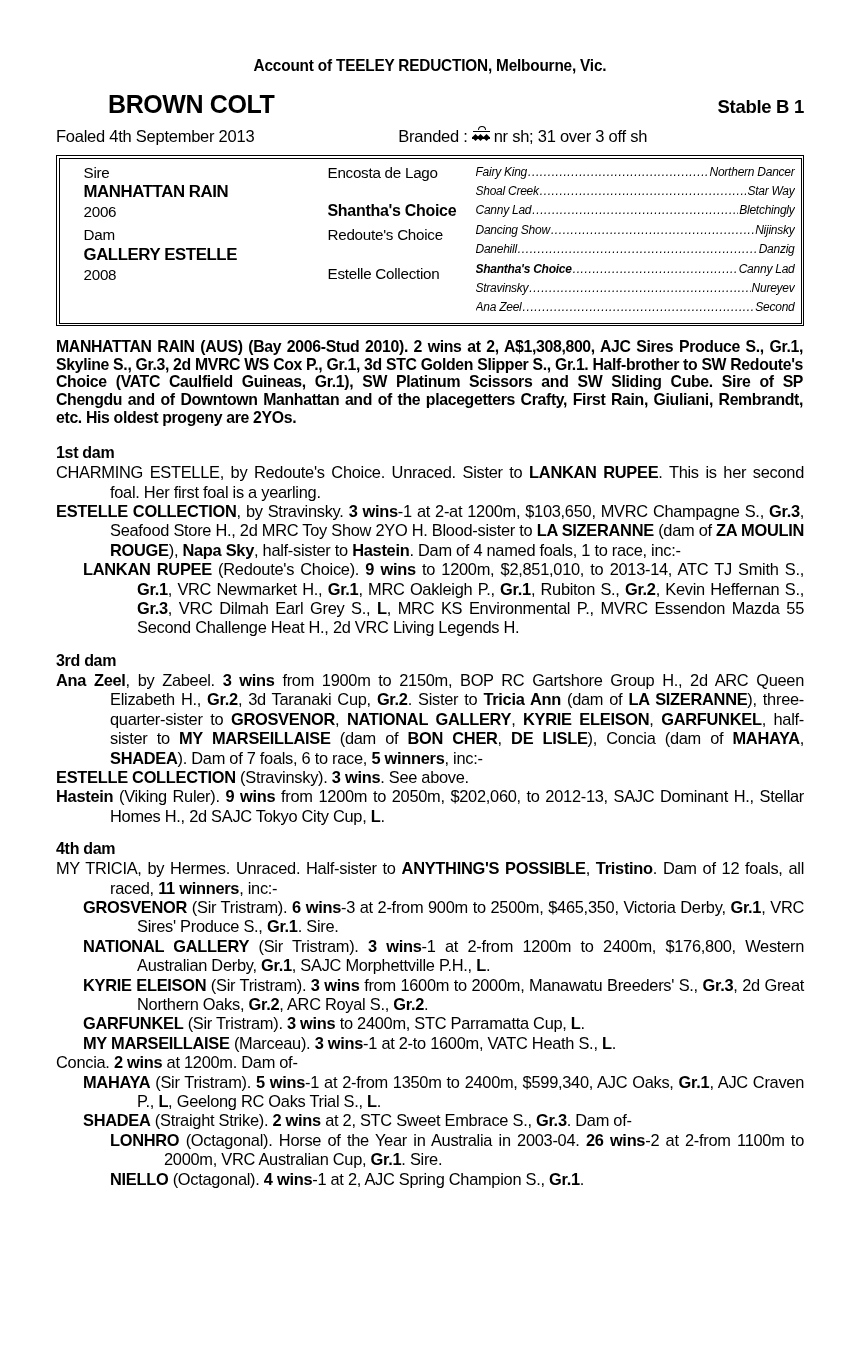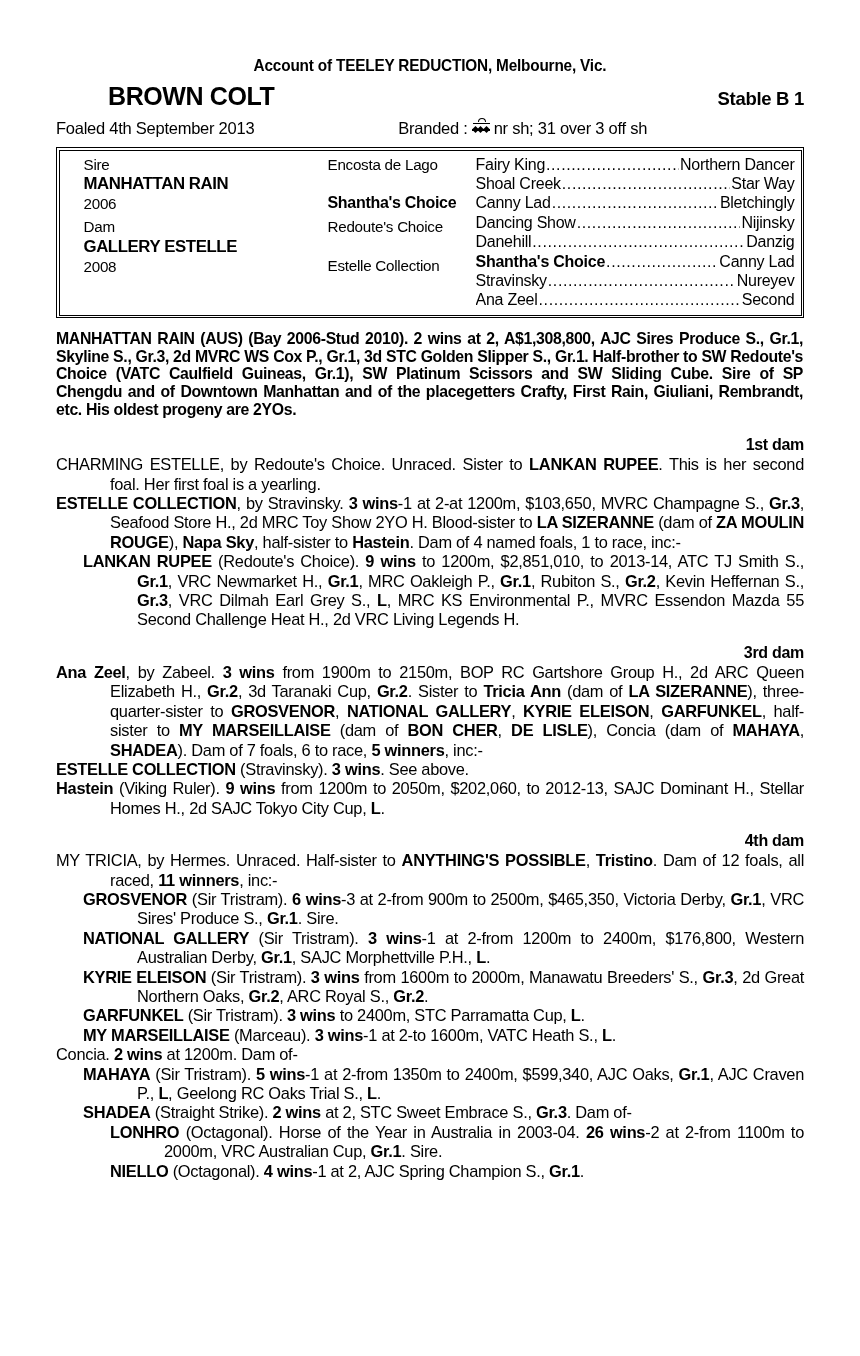--- a/index.html
+++ b/index.html
@@ -45,20 +45,21 @@
     font-size: 14.5px;
     margin-left: 7px;
     letter-spacing: -0.2px;
   }
   .colt-title {
     font-size: 25px;
     font-weight: bold;
     letter-spacing: -0.4px;
     margin-left: 52px;
     white-space: nowrap;
+    margin-top: 8px;
   }
   .stable {
     font-size: 18.5px;
     font-weight: bold;
     letter-spacing: -0.3px;
     margin-left: auto;
     white-space: nowrap;
   }
   .foaled-row {
     display: flex;
@@ -139,25 +140,26 @@
     font-weight: bold;
     line-height: 20px;
     letter-spacing: -0.4px;
     white-space: nowrap;
   }
   .ped-mid .bld { font-weight: bold; font-size: 16px; letter-spacing: -0.3px; }
   .ped-gap { height: 4px; }
   .leader-row {
     display: flex;
     align-items: baseline;
-    font-size: 16px;
+    font-size: 12px;
     line-height: 19.4px;
     letter-spacing: -0.25px;
     white-space: nowrap;
     overflow: hidden;
+    font-style: italic;
   }
   .leader-row .lname { flex: none; }
   .leader-row .lname.b { font-weight: bold; }
   .leader-row .dots {
     flex: 1 1 auto;
     overflow: hidden;
     white-space: nowrap;
     margin: 0 1px;
     letter-spacing: 0.6px;
     min-width: 4px;
@@ -177,21 +179,20 @@
     margin-bottom: 18px;
   }
 
   
   .dam-head {
     font-weight: bold;
     font-size: 16px;
     letter-spacing: -0.3px;
     margin-top: 14px;
     margin-bottom: 1px;
-    text-align: right;
   }
   .blk {
     font-size: 16.4px;
     line-height: 19.4px;
     letter-spacing: -0.28px;
     text-align: justify;
     text-justify: inter-word;
     margin-bottom: 0px;
   }
   .ind0 { margin-left: 0;    text-indent: 0; padding-left: 54px; text-indent: -54px; }

